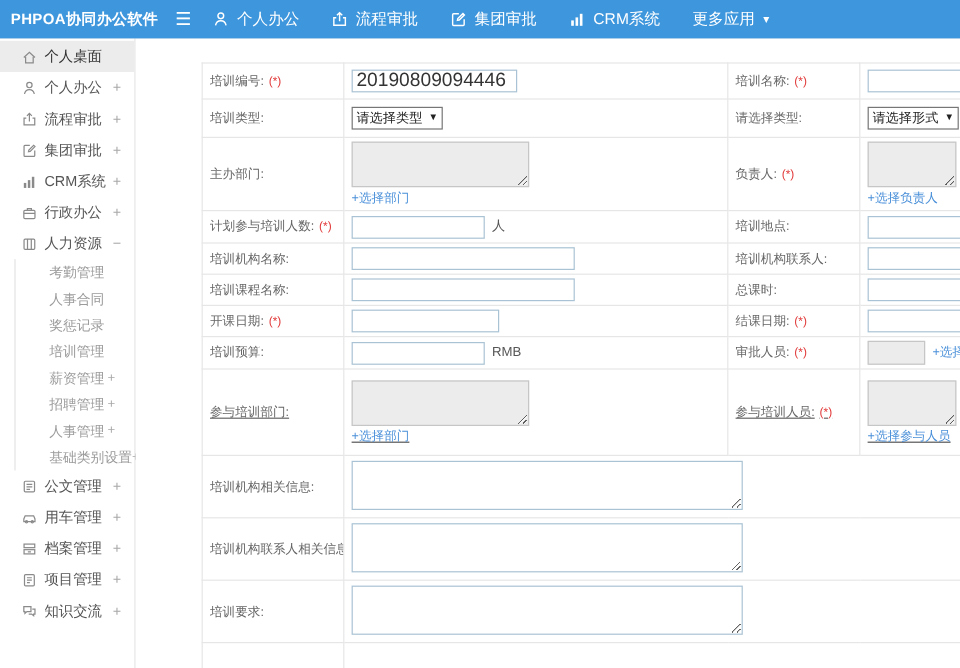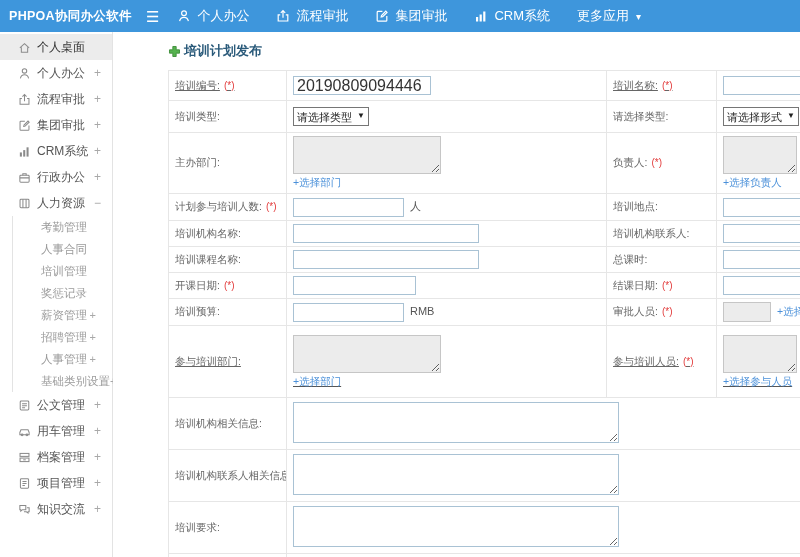--- a/index.html
+++ b/index.html
@@ -35,21 +35,21 @@
   
   .main{position:absolute;top:32px;left:113px;right:0;bottom:0;overflow:hidden;
         padding:10px 0 0 55px;box-sizing:border-box;background:#fff;}
   .ftitle{display:flex;align-items:center;gap:3px;font-size:13px;font-weight:bold;color:#2a5a7a;}
   .ftitle svg{flex:none;}
 
   table.form{margin-top:10px;border-collapse:collapse;table-layout:fixed;width:905px;}
   td{border:1px solid #e6e6e6;padding:3px 6px;font-size:11px;color:#555;
      vertical-align:middle;box-sizing:border-box;}
   td.lbl{white-space:nowrap;overflow:hidden;font-size:10.5px;color:#666;}
-  tr.h30 td{height:30px;text-decoration:underline;} tr.h32 td{height:32px;} tr.h52 td{height:52px;}
+  tr.h30 td{height:30px;} tr.h32 td{height:32px;} tr.h52 td{height:52px;}
   tr.h27 td{height:27px;} tr.h26 td{height:26px;} tr.h25 td{height:25px;margin-top:32px;}
   tr.h72 td{height:72px;text-decoration:underline;} tr.h20 td{height:30px;}
   .req{color:#e23b3b;font-style:normal;margin-left:4px;font-size:10px;}
 
   .txt{height:17px;border:1px solid #a9c2d4;font-size:16px;padding:0 3px;color:#333;
        vertical-align:middle;background:#fff;}
   .w130{width:130px;} .w150{width:150px;} .w103{width:103px;} .w178{width:178px;}
   .w115{width:115px;}
   .grayin{width:42px;height:16px;border:1px solid #c6c6c6;background:#ececec;vertical-align:middle;}
   .unit{font-size:11px;color:#555;margin-left:6px;}
@@ -171,24 +171,24 @@
         <i class="exp">−</i>
     </div>
     <div class="subtree">
       <div class="schild">
           <span>考勤管理</span>
         </div>
       <div class="schild">
           <span>人事合同</span>
         </div>
       <div class="schild">
+          <span>奖惩记录</span>
+        </div>
+      <div class="schild">
           <span>培训管理</span>
-        </div>
-      <div class="schild">
-          <span>奖惩记录</span>
         </div>
       <div class="schild">
           <span>薪资管理</span>
           <i class="exp">+</i>
         </div>
       <div class="schild">
           <span>招聘管理</span>
           <i class="exp">+</i>
         </div>
       <div class="schild">
@@ -238,26 +238,20 @@
       <svg class="ic" viewBox="0 0 14 14">
           <path d="M2 2.8h6.4v4.4H4.8L3 8.8V7.2H2z"></path>
           <path d="M9.6 5h2.4v4.4h-1.2v1.4l-1.8-1.4H6.4"></path>
         </svg>
       <span>知识交流</span>
         <i class="exp">+</i>
     </div>
   </div>
 
   <div class="main">
-    <div class="ftitle">
-      <svg width="13" height="13" viewBox="0 0 14 14">
-          <path d="M5.2 1.6h3.6v3.6h3.6v3.6H8.8v3.6H5.2V8.8H1.6V5.2h3.6z" fill="#55b24e" stroke="#3f8f3a" stroke-width="1"></path>
-        </svg>
-      <span>培训计划发布</span>
-    </div>
 
     <table class="form">
       <colgroup>
           <col style="width:118px">
           <col style="width:320px">
           <col style="width:110px">
           <col style="width:357px">
         </colgroup>
 
       <tbody>

